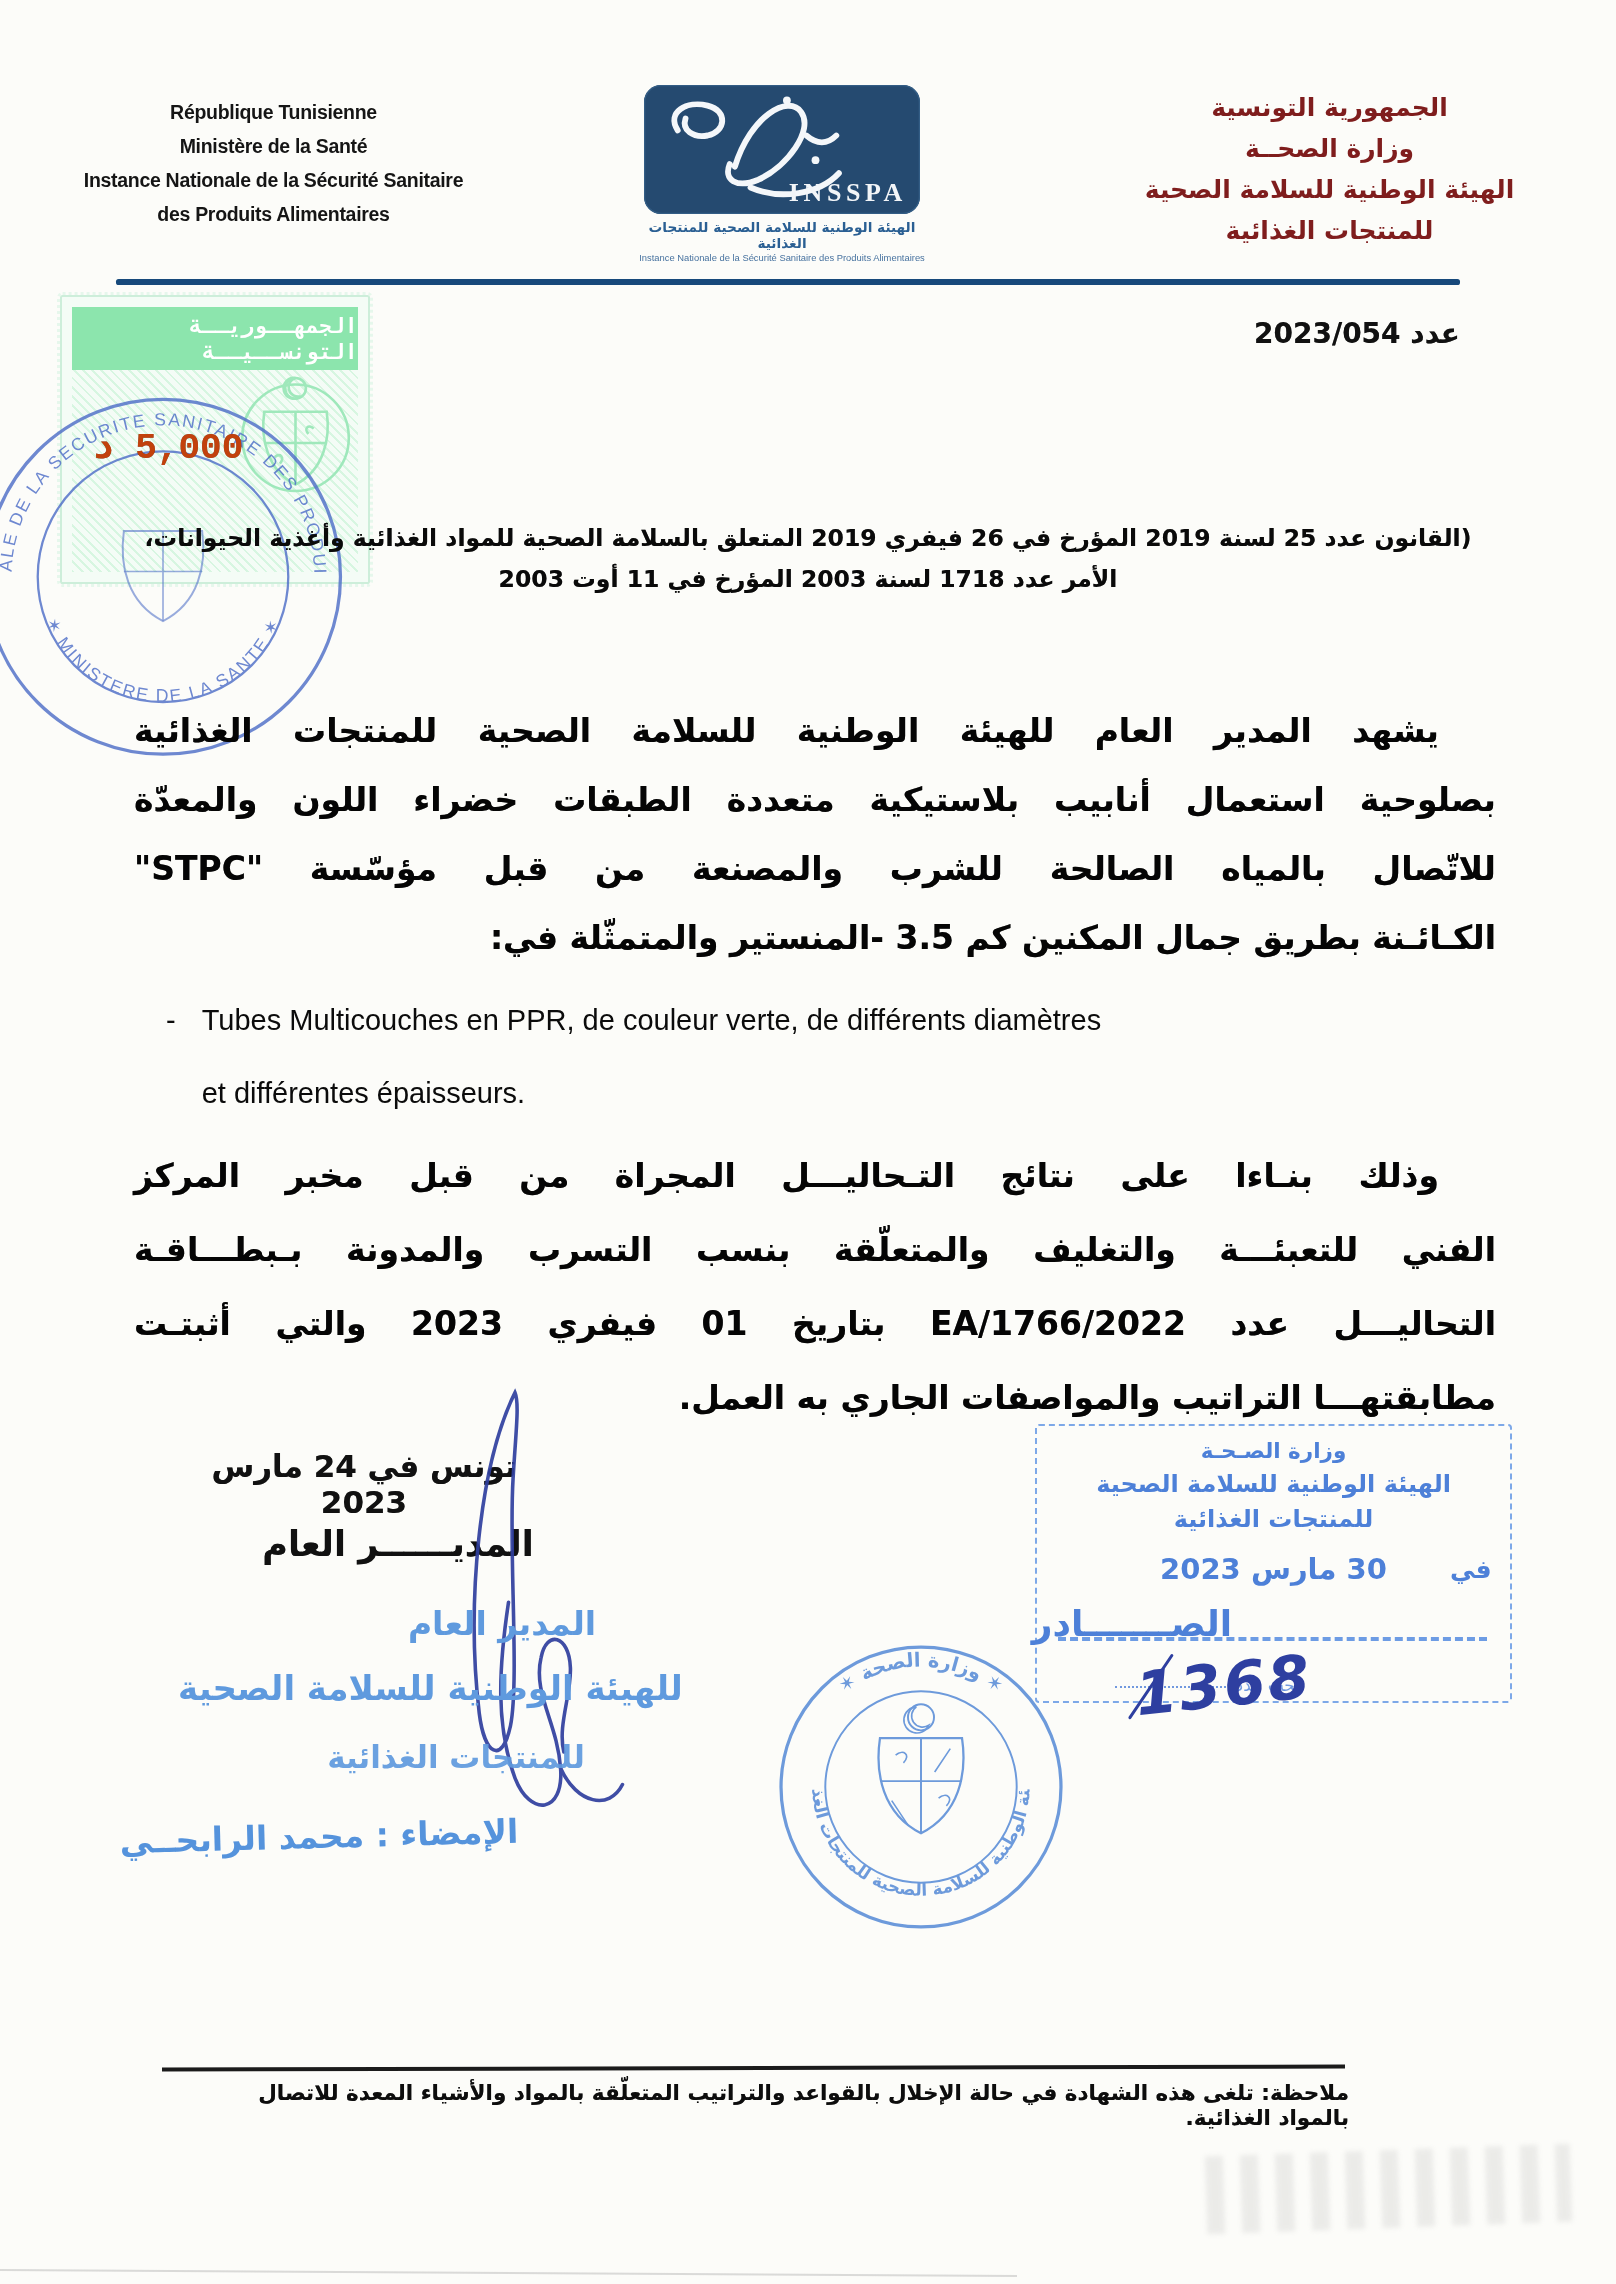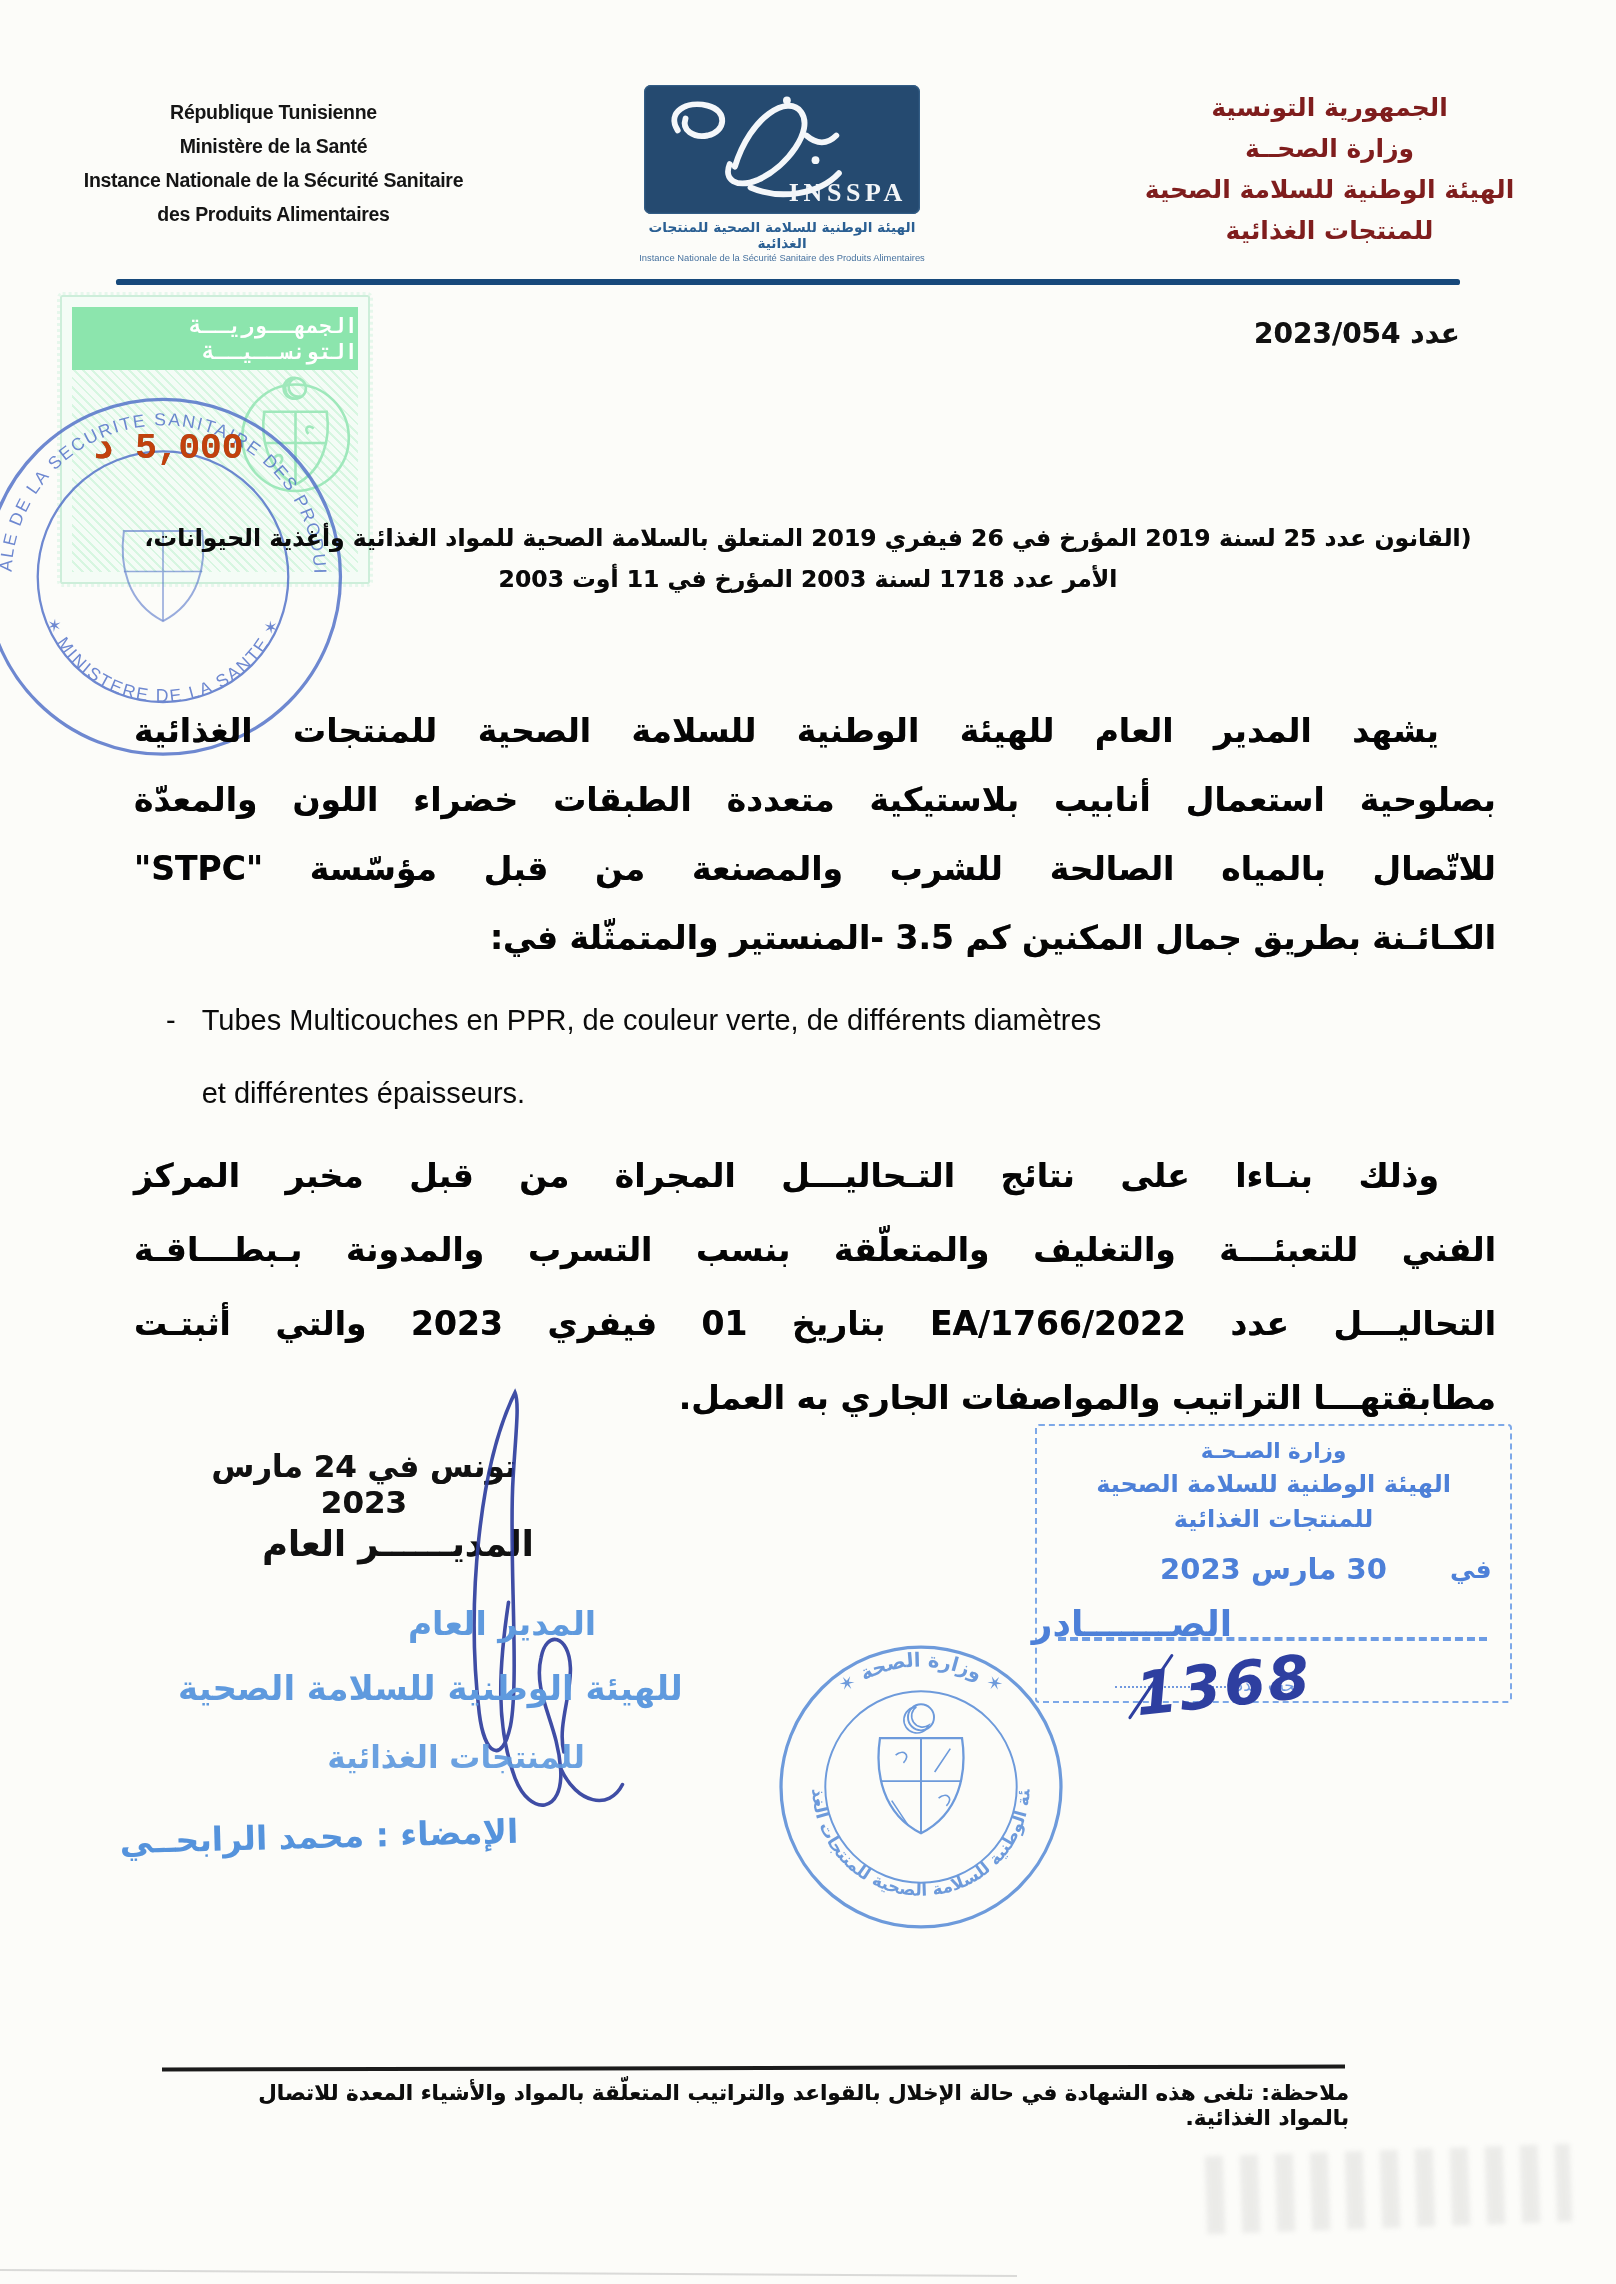--- a/index.html
+++ b/index.html
@@ -10,21 +10,21 @@
   .c{text-align:center;}
   .ink{text-shadow:0 0 0.4px rgba(0,0,0,.55);}
 
   
   .hdr-fr{left:65px;top:95px;width:417px;font-family:"Liberation Sans",sans-serif;
           font-weight:700;font-size:19.5px;line-height:34px;text-align:center;color:#151515;
           letter-spacing:-0.3px;}
   .hdr-ar{left:1124px;top:87px;width:411px;font-size:25px;font-weight:700;line-height:41px;
           text-align:center;color:#7f1d1d;}
   .logo-wrap{left:644px;top:85px;width:276px;}
-  .logo-box{position:relative;width:276px;height:129px;background:#254a70;border-radius:7px;
+  .logo-box{position:relative;width:276px;height:129px;background:#254a70;border-radius:17px;
             box-shadow:0 0 0 1.3px #335d85 inset;}
   .logo-acronym{position:absolute;right:13px;bottom:6.5px;font-family:"Liberation Serif",serif;
             font-weight:700;font-size:26px;letter-spacing:4.6px;color:#f2f5f8;}
   .logo-cap-ar{position:relative;left:-15px;width:306px;margin-top:4.6px;text-align:center;
             font-size:13.7px;font-weight:700;color:#2a5f93;}
   .logo-cap-fr{position:relative;left:-15px;width:306px;margin-top:1.3px;text-align:center;
             font-family:"Liberation Sans",sans-serif;font-size:9.4px;color:#47729f;}
   .sep{left:116px;top:279px;width:1344px;height:5.9px;background:#17497b;border-radius:2.6px;}
   .refnum{left:1212px;top:317px;width:248px;text-align:right;font-size:28px;font-weight:700;}
 

